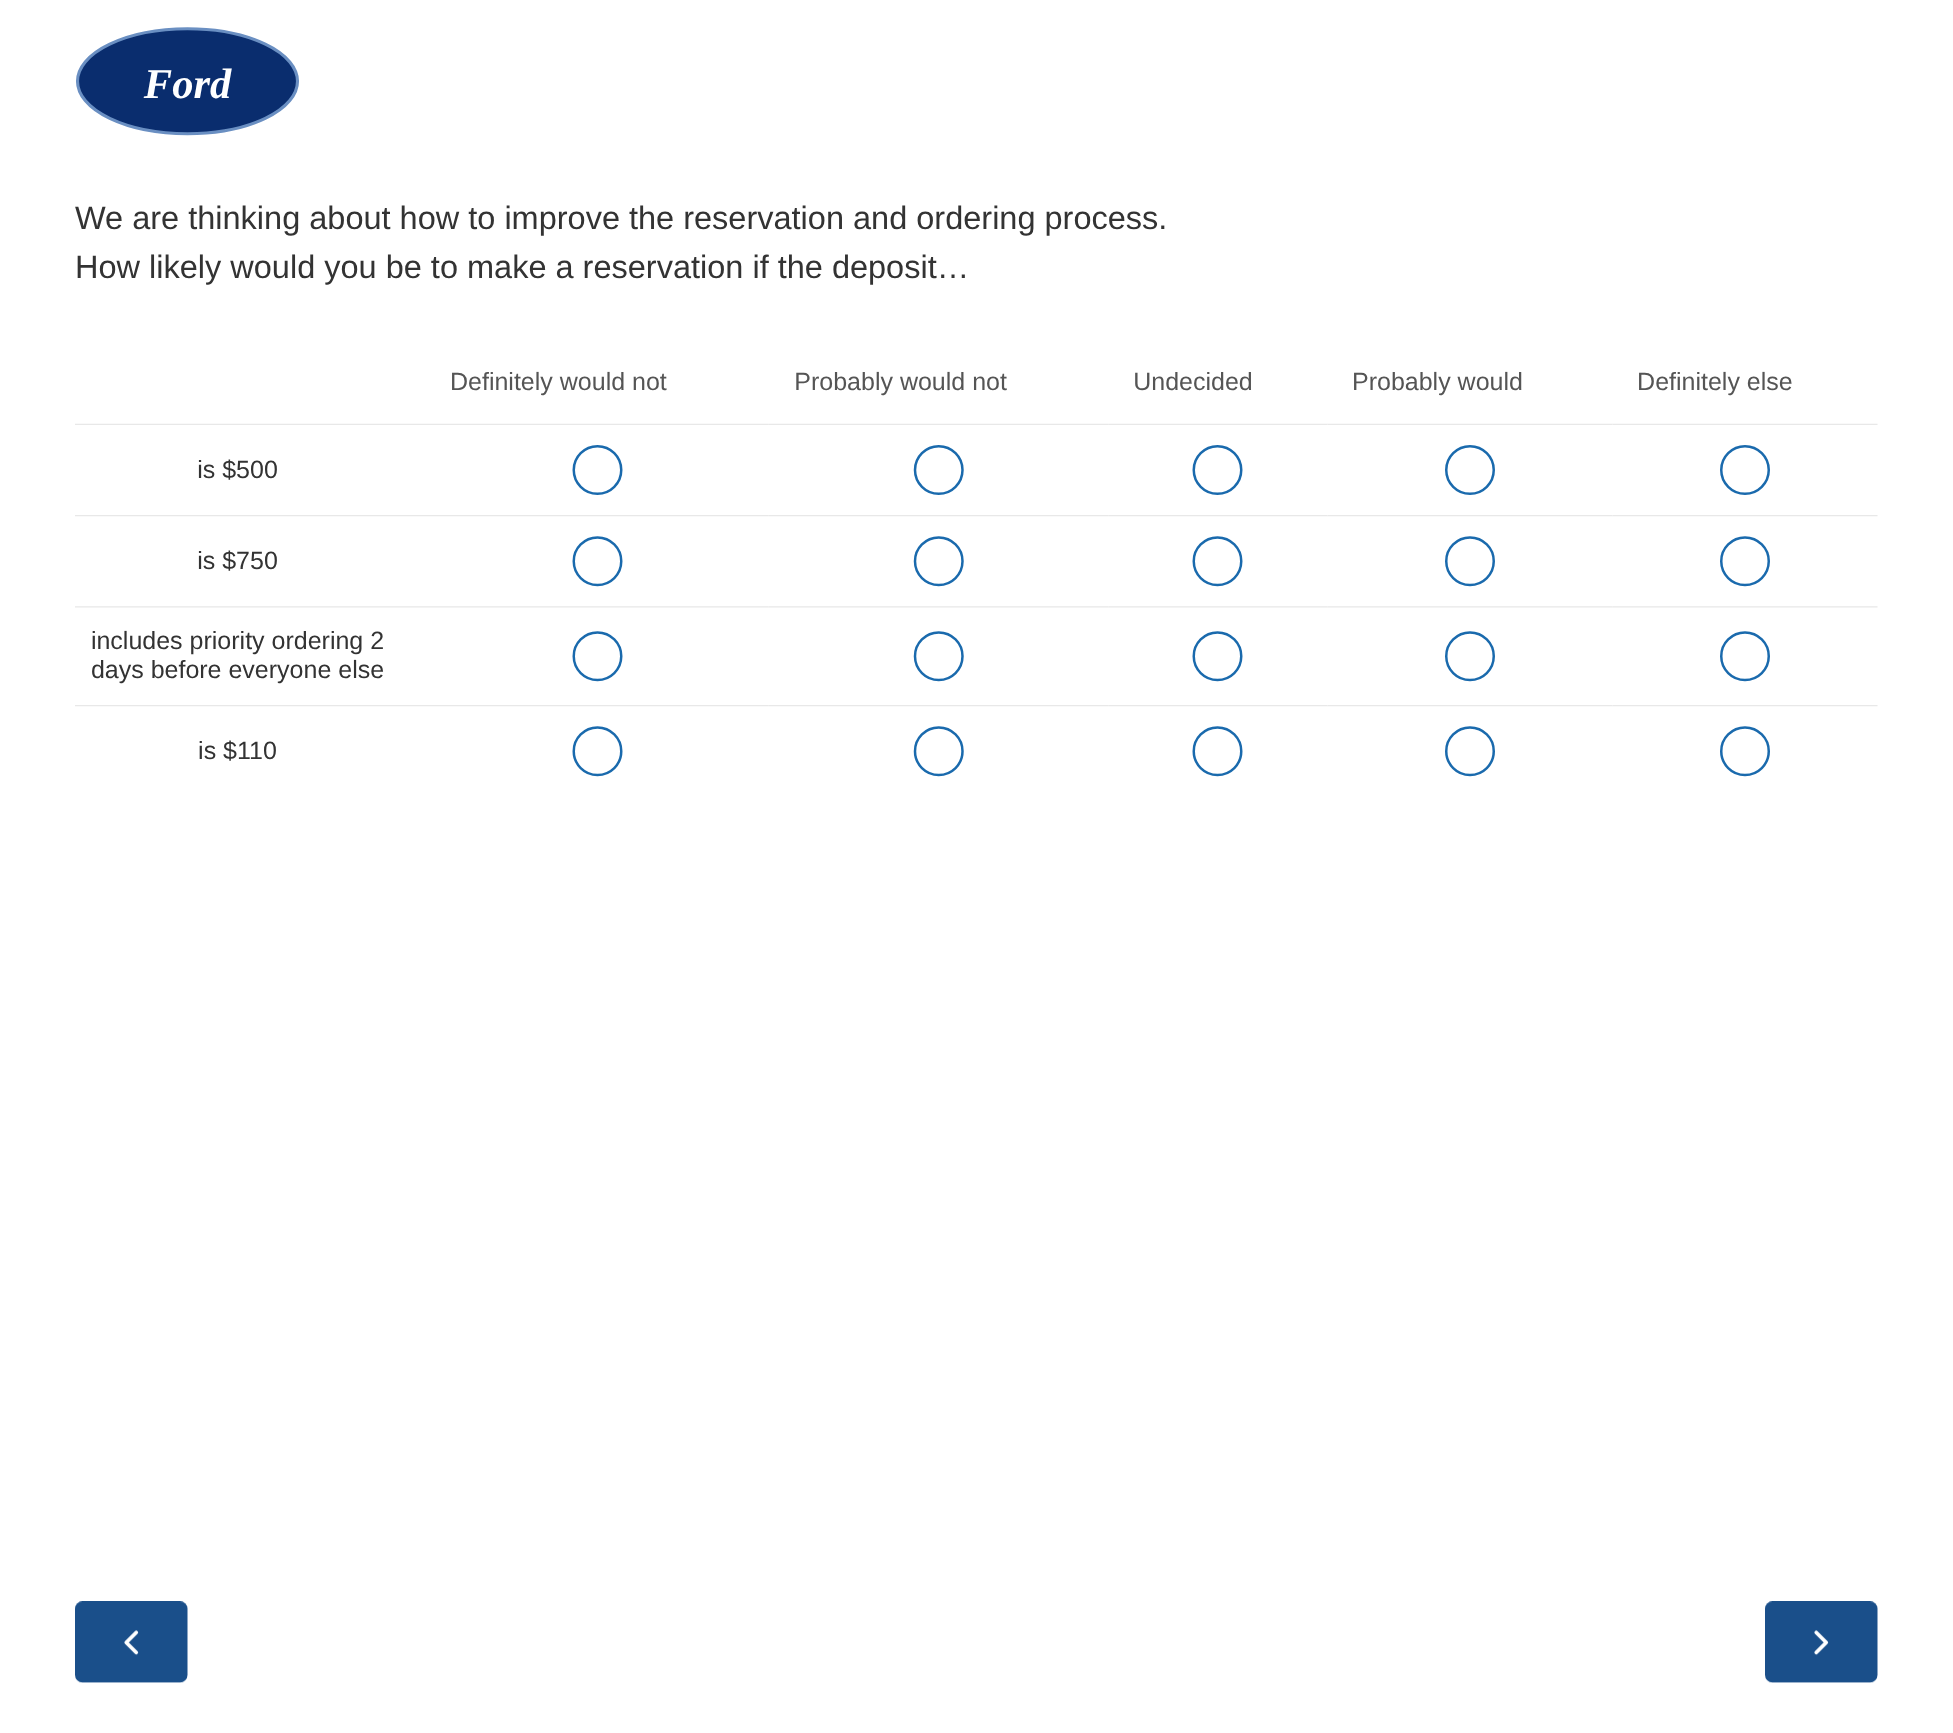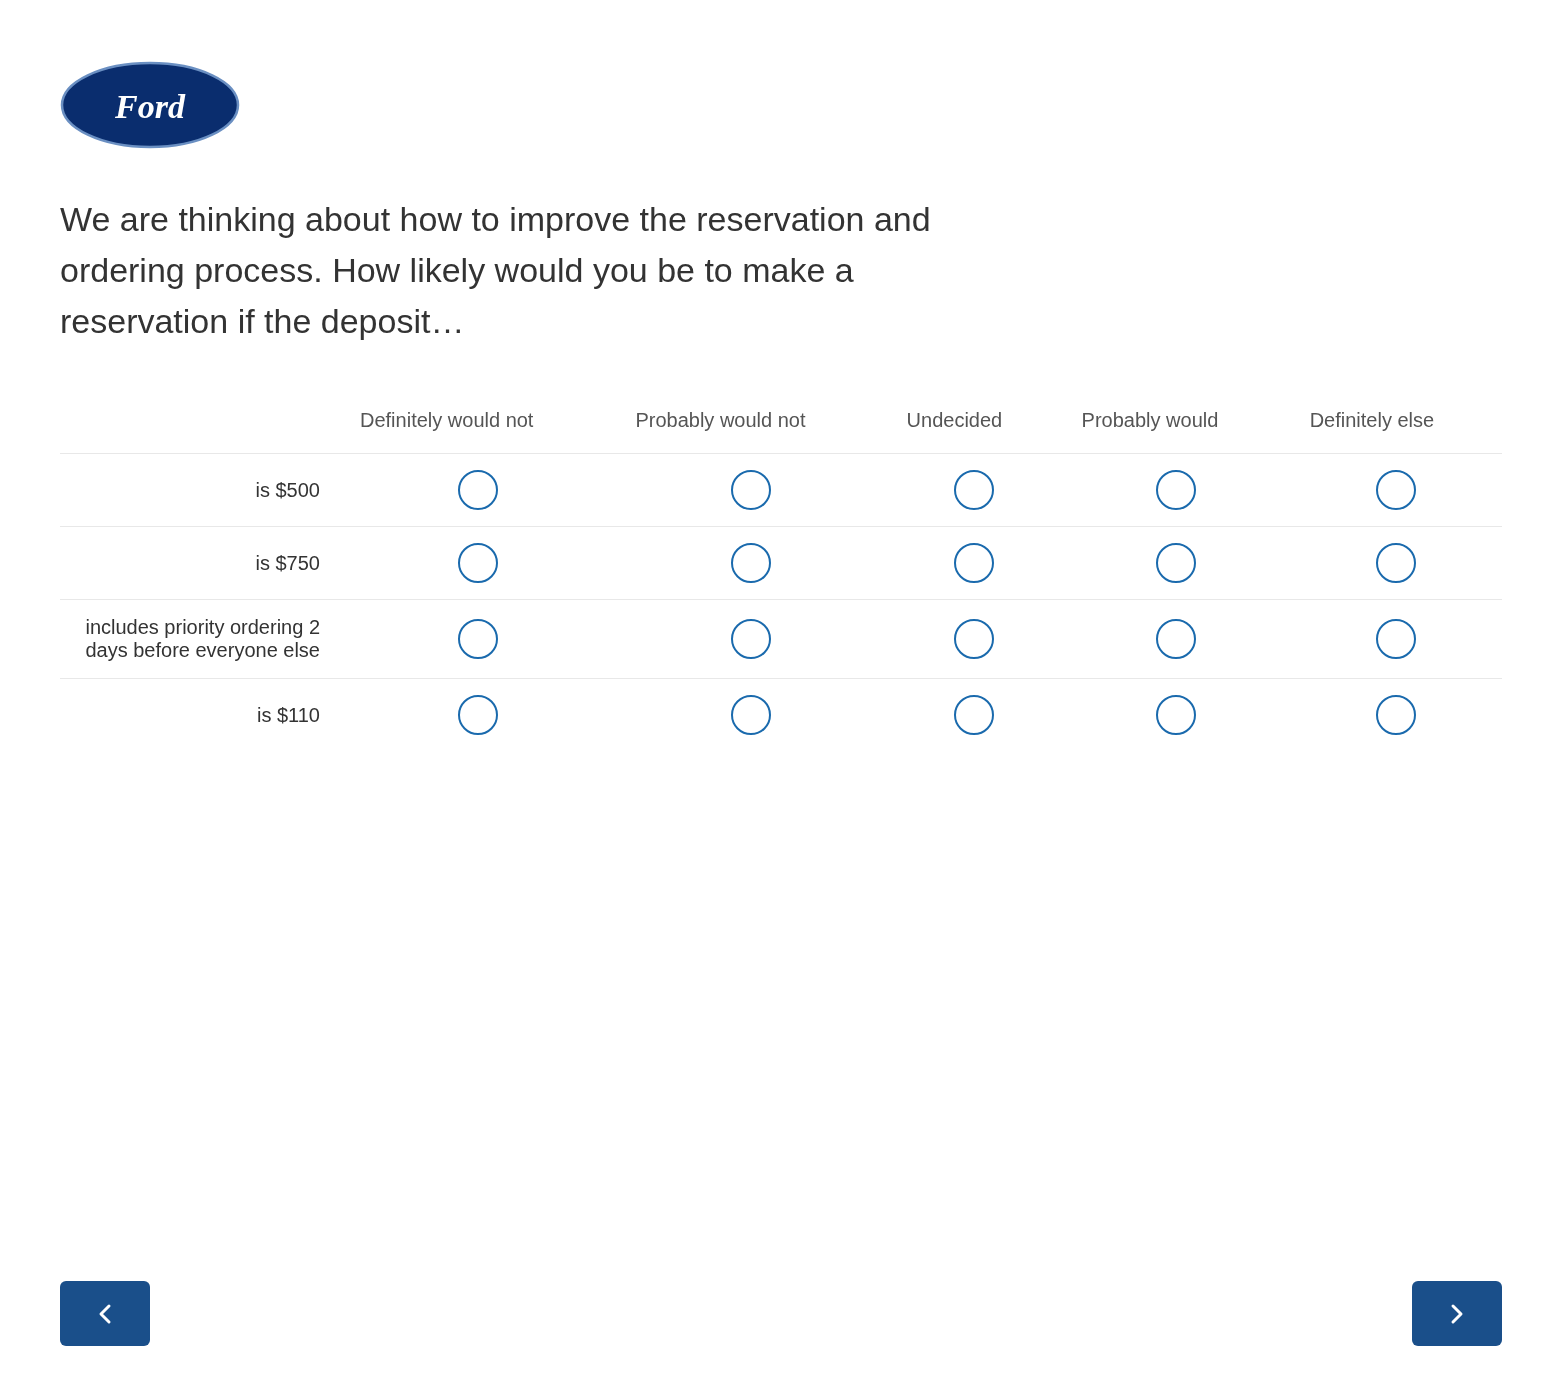--- a/index.html
+++ b/index.html
@@ -6,35 +6,35 @@
     body {
       font-family: Arial, sans-serif;
       background: #ffffff;
       color: #333;
       min-height: 1386px;
       width: 1562px;
       position: relative;
     }
 
     .page-wrapper {
-      padding: 60px 60px;
+      padding: 20px 60px;
     }
 
     
     .logo-container {
       margin-bottom: 40px;
     }
     .ford-logo {
       width: 180px;
       height: 90px;
     }
 
     
     .question-text {
-      font-size: 34px;
+      font-size: 26px;
       line-height: 1.5;
       color: #333;
       max-width: 900px;
       margin-bottom: 50px;
     }
 
     
     .survey-table {
       width: 100%;
       border-collapse: collapse;
@@ -57,21 +57,21 @@
     }
 
     .survey-table td {
       padding: 16px 20px;
       text-align: center;
       vertical-align: middle;
       border-top: 1px solid #e8e8e8;
     }
 
     .survey-table td.row-label {
-      text-align: right;
+      text-align: center;
       font-size: 20px;
       color: #333;
       padding-left: 0;
       width: 280px;
     }
 
     .radio-circle {
       display: inline-block;
       width: 40px;
       height: 40px;

